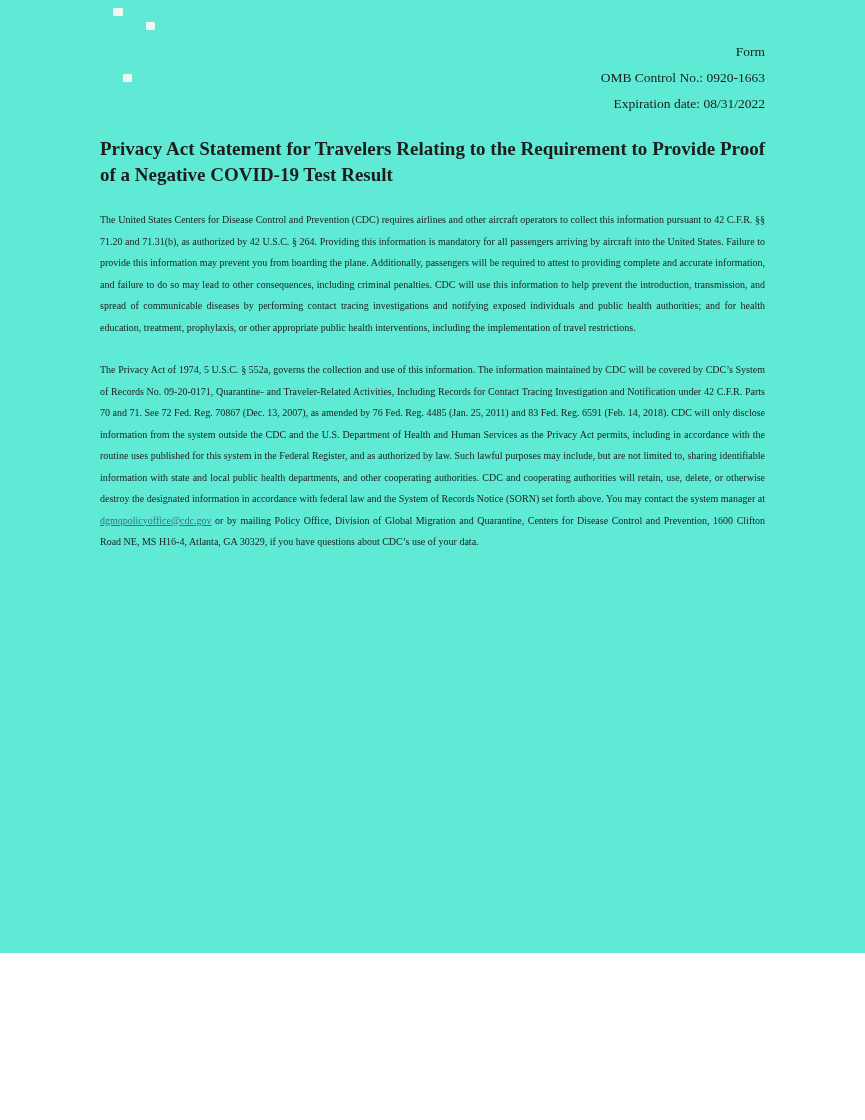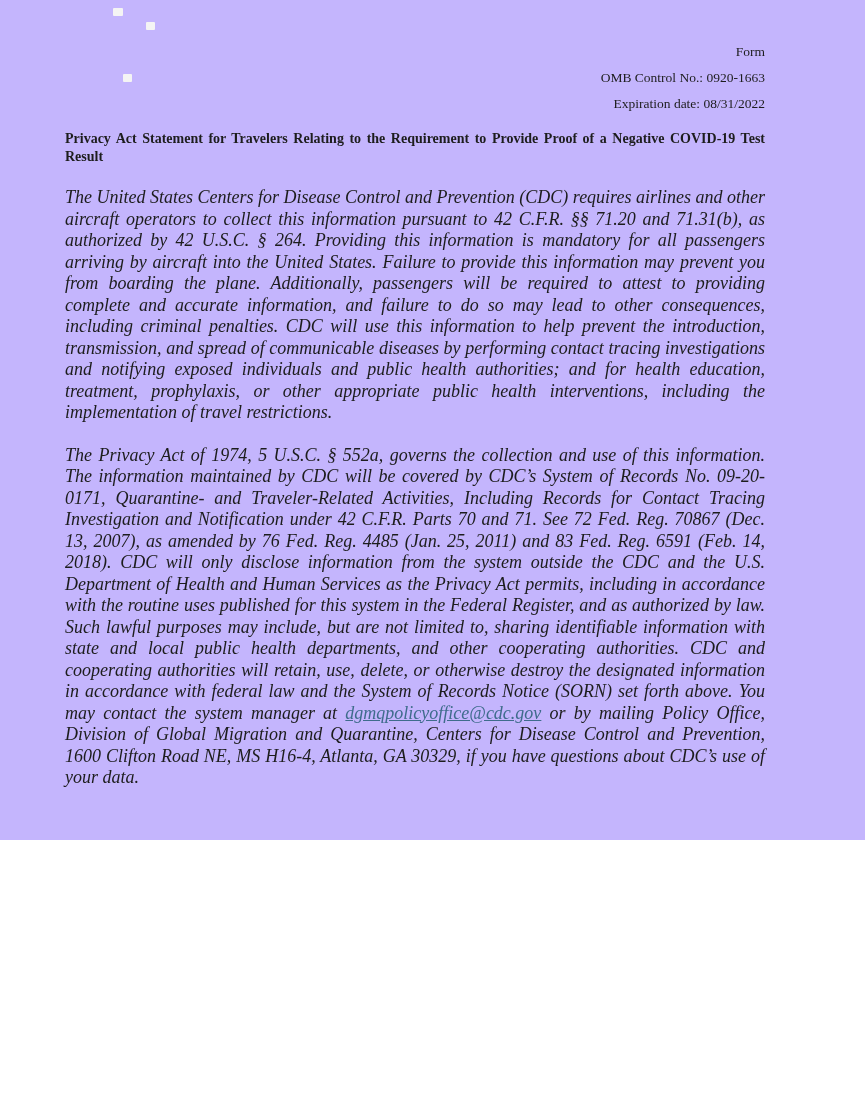--- a/index.html
+++ b/index.html
@@ -4,49 +4,48 @@
 <title>Privacy Act Statement</title>
 <style>
   html, body {
     margin: 0;
     padding: 0;
     background: #ffffff;
   }
   .page {
     position: relative;
     width: 865px;
-    height: 840px;
+    height: 953px;
     box-sizing: border-box;
-    background: #c4b5fd;
-    padding: 44px 100px 0 65px;
+    background: #5eead4;
+    padding: 44px 100px 0 100px;
     font-family: "Liberation Serif", "DejaVu Serif", serif;
     color: #1d1d1d;
     overflow: hidden;
   }
   .doc-header {
     text-align: right;
     font-size: 13.5px;
     line-height: 16px;
   }
   .doc-header .hline {
     margin-bottom: 10px;
   }
   .doc-title {
-    margin: 18px 0 0 0;
-    font-size: 14px;
+    margin: 24px 0 0 0;
+    font-size: 19px;
     font-weight: bold;
-    line-height: 18px;
+    line-height: 26px;
     text-align: justify;
   }
   .body-para {
     margin: 21px 0 0 0;
-    font-size: 18px;
+    font-size: 10px;
     line-height: 21.5px;
     text-align: justify;
-    font-style: italic;
   }
   .email-link {
     color: #3f6c8c;
     text-decoration: underline;
     cursor: pointer;
     margin-top: 39px;
   }
   
   .speck {
     position: absolute;

